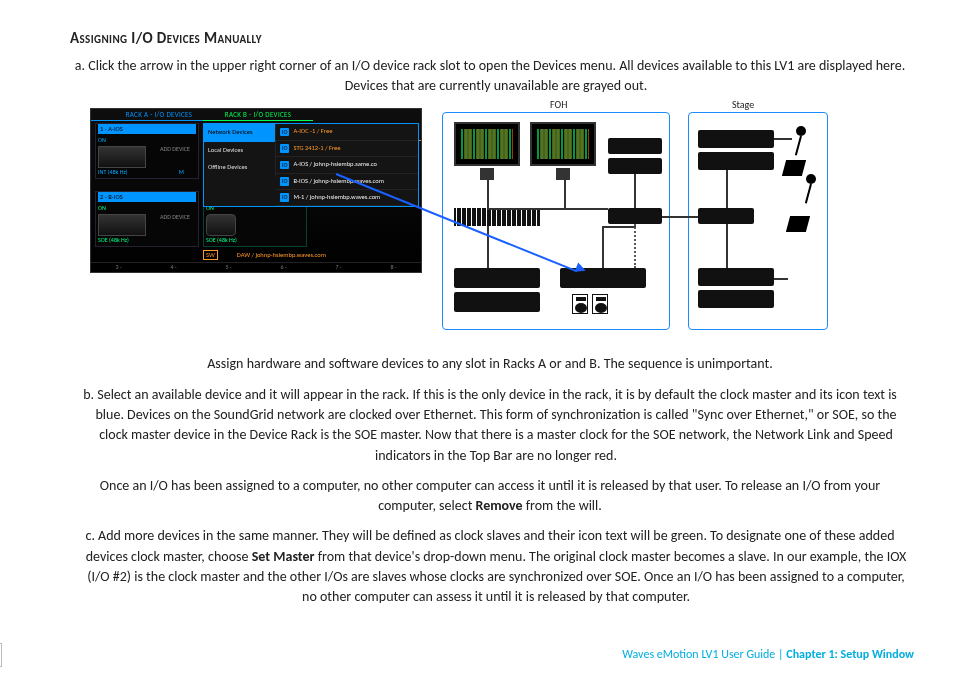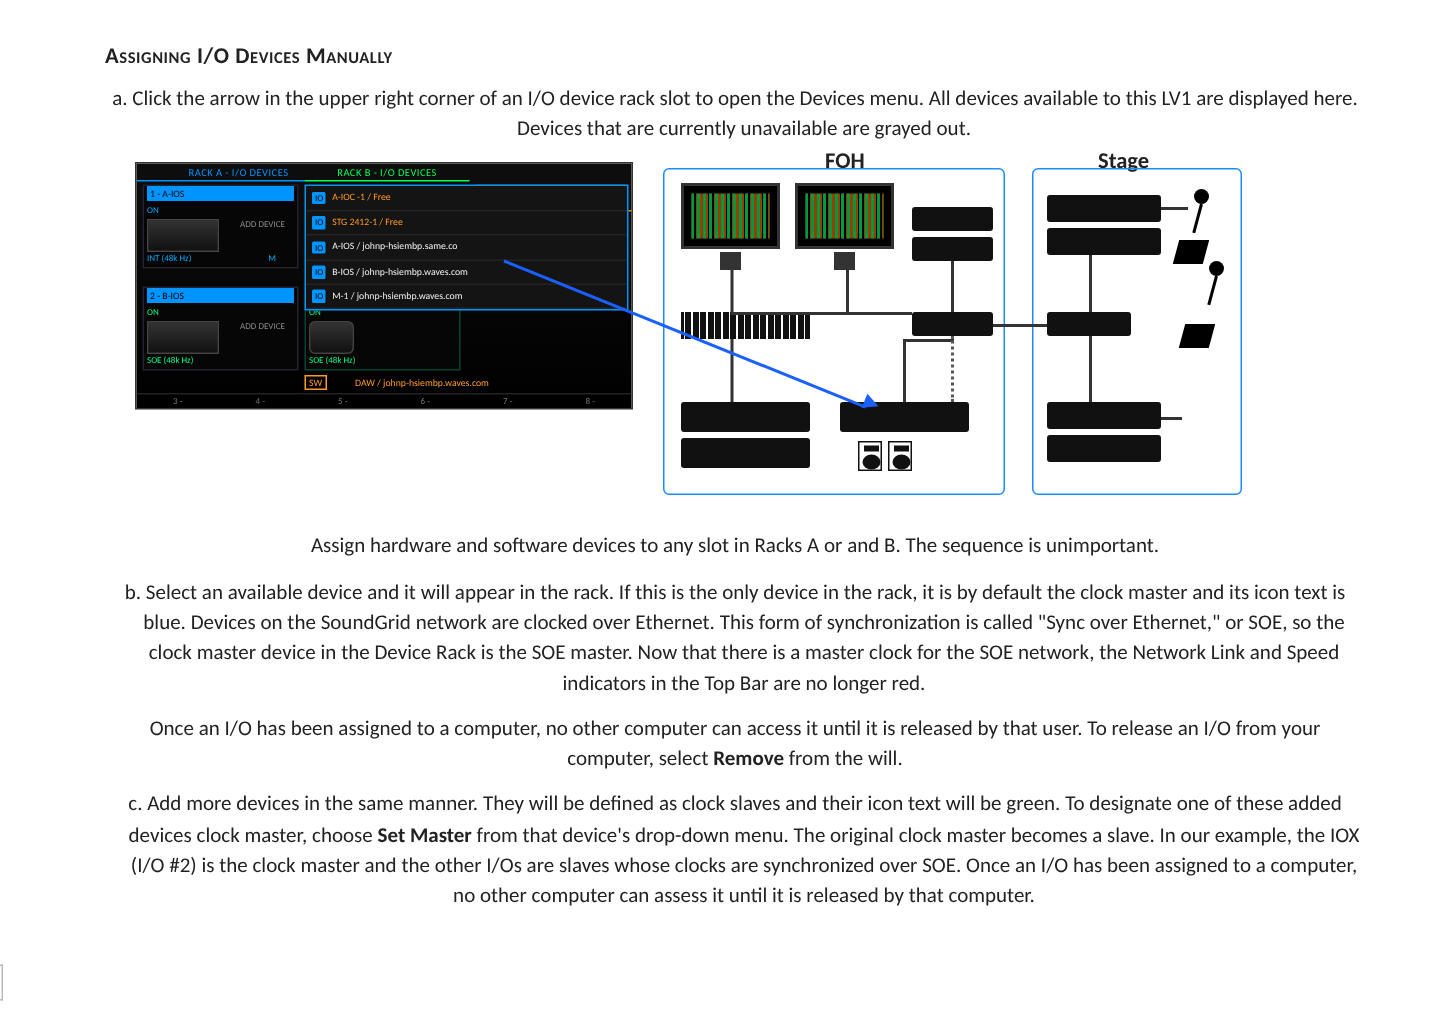--- a/index.html
+++ b/index.html
@@ -71,21 +71,21 @@
   .menu .cat.selected { background:#0094ff; color:#000; }
   .menu .item { padding:3px 4px; border-bottom:1px solid #222; display:flex; gap:4px; align-items:center;}
   .menu .item .tag { background:#0094ff; color:#000; padding:0 2px; font-size:6px; border-radius:1px;}
   .menu .item .lbl { color:#eee; font-size:6.5px;text-align:center; }
   .menu .item.orange .lbl { color:#ff9a2a; }
   .shot .num-row { position:absolute; bottom:0; left:0; right:0; height:10px; display:flex; font-size:6px; color:#777;}
   .shot .num-row span { flex:1; text-align:center; border-top:1px solid #222;}
 
   
   .diagram { flex:1; position:relative; height:230px; }
-  .diag-label { position:absolute; font-size:15px; font-weight:700; }
+  .diag-label { position:absolute; font-size:10px; font-weight:400; }
   .diag-label.foh { left:108px; top:-10px; }
   .diag-label.stage { left:290px; top:-10px; }
   .box { position:absolute; border:1px solid #1a8cff; border-radius:4px; }
   .box.foh { left:0; top:4px; width:228px; height:218px; }
   .box.stage { left:246px; top:4px; width:140px; height:218px; }
   .rack { position:absolute; background:#111; border-radius:2px; }
   .screen { position:absolute; width:66px; height:44px; background:#000; border:2px solid #333; }
   .screen::after { content:''; position:absolute; top:5px; left:5px; right:5px; bottom:5px;
     background: repeating-linear-gradient(90deg,#0f6 0 2px,transparent 2px 4px),
                 repeating-linear-gradient(90deg,#f60 0 2px,transparent 2px 3px);
@@ -167,20 +167,25 @@
     <div style="position:absolute;left:112px;top:142px;color:#ff9a2a;font-size:6.5px;">
       <span style="border:1px solid #ff9a2a;padding:0 2px;margin-right:19px;">SW</span><span>DAW / johnp-hsiembp.waves.com</span>
     </div>
 
     <div class="slot orange" style="left:224px; top:14px; width:104px; height:12px; border:none;">
       <div class="title">1 - SG Server 1</div>
     </div>
 
     <div class="menu">
       <div style="display:flex;">
+        <div style="width:72px;">
+          <div class="cat selected" style="display:block;width:auto;">Network Devices</div>
+          <div class="cat" style="display:block;width:auto;">Local Devices</div>
+          <div class="cat" style="display:block;width:auto;">Offline Devices</div>
+        </div>
         <div style="flex:1;">
           <div class="item orange">
               <span class="tag">IO</span>
               <span class="lbl">A-IOC -1 / Free</span>
             </div>
           <div class="item orange">
               <span class="tag">IO</span>
               <span class="lbl">STG 2412-1 / Free</span>
             </div>
           <div class="item">
@@ -271,13 +276,16 @@
 <p class="para">
   <span>Once an I/O has been assigned to a computer, no other computer can access it until it is released by that user. To release an I/O from your computer, select </span><strong>Remove</strong><span> from the will.</span>
 </p>
 
 <p class="para indent-b">
   <span>c. Add more devices in the same manner. They will be defined as clock slaves and their icon text will be green. To designate one of these added devices clock master, choose </span><strong>Set Master</strong><span> from that device's drop-down menu. The original clock master becomes a slave. In our example, the IOX (I/O #2) is the clock master and the other I/Os are slaves whose clocks are synchronized over SOE. Once an I/O has been assigned to a computer, no other computer can assess it until it is released by that computer.</span>
 </p>
 
 <div class="footer-bar">
   <div class="pagenum-box">42</div>
+  <div class="book-title">
+    <span>Waves eMotion LV1 User Guide</span><span class="sep"> | </span><span class="chap">Chapter 1: Setup Window</span>
+  </div>
 </div>
 
 </body></html>

